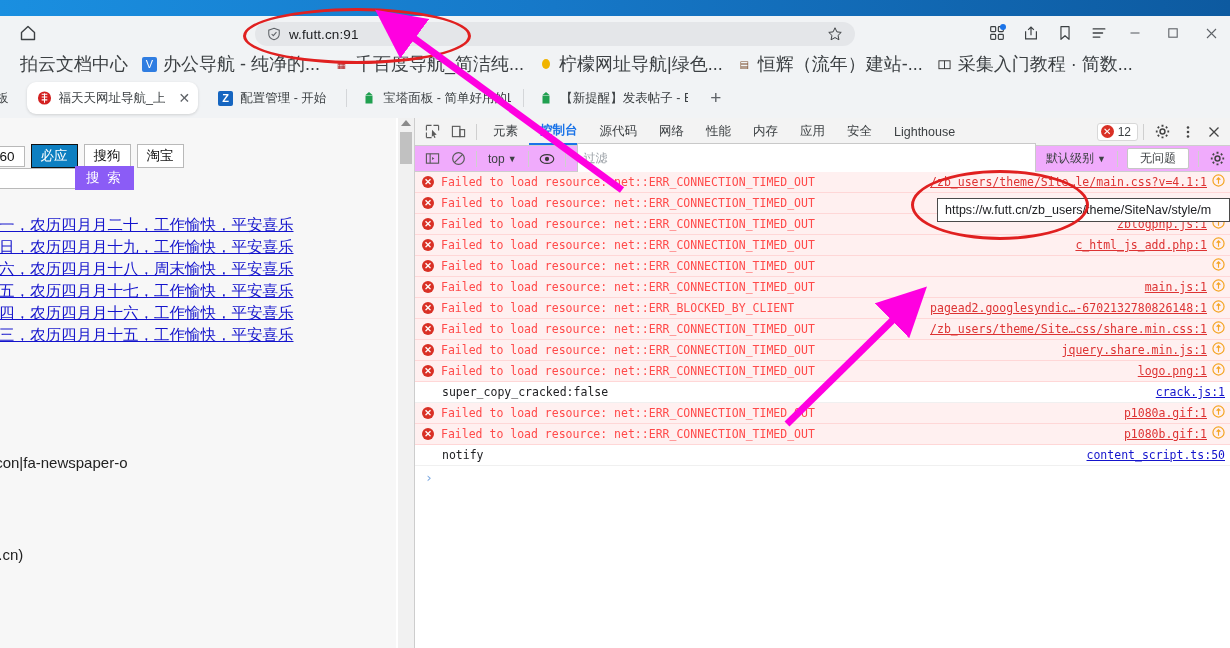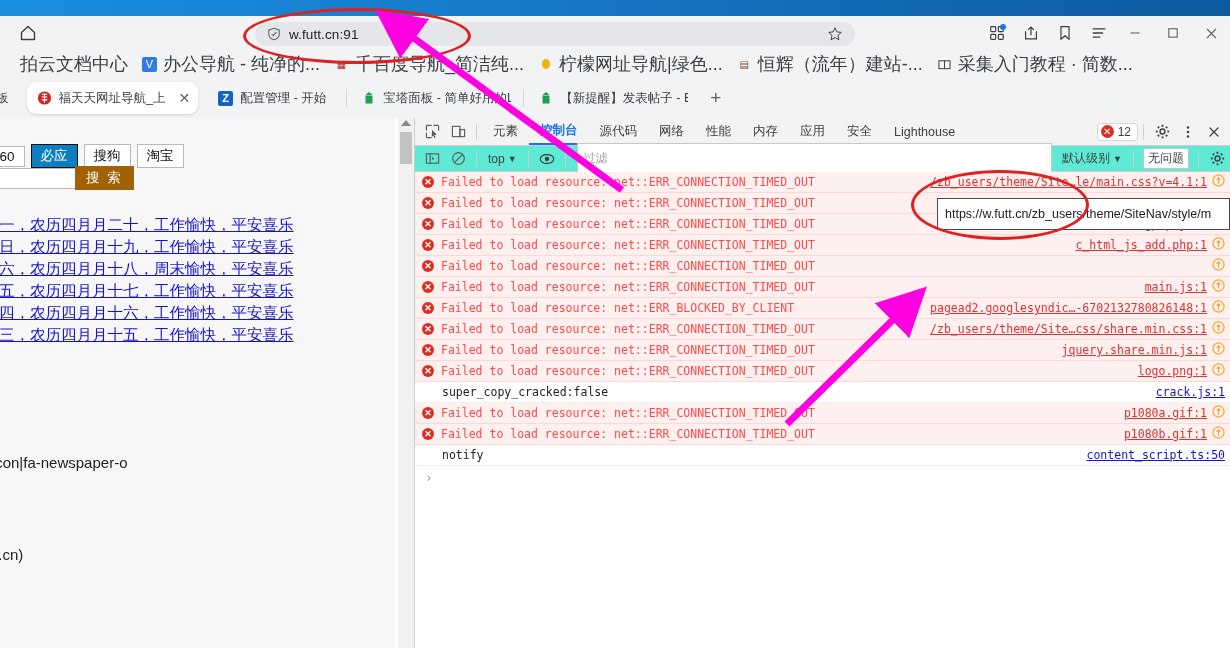--- a/index.html
+++ b/index.html
@@ -84,21 +84,21 @@
   .se-btn {
     border: 1px solid #b9b9b9; background: #fff; font-size: 13.5px;
     padding: 2px 9px; color: #111; font-family: "Liberation Sans", sans-serif;
   }
   .se-btn.on { background: #0d7fc1; color: #fff; border-color: #111; }
   .se-input {
     position: absolute; left: -60px; top: 50px; width: 145px; height: 21px;
     border: 1px solid #b9b9b9; background: #fff;
   }
   .se-go {
-    position: absolute; left: 75px; top: 48px; background: #a16207; color: #fff;
+    position: absolute; left: 75px; top: 48px; background: #8b5cf6; color: #fff;
     font-size: 13.5px; padding: 3px 11px; letter-spacing: 2px;
   }
   .links { position: absolute; left: -32px; top: 96px; }
   .links a {
     display: block; color: #1414cc; text-decoration: underline; font-size: 15.5px;
     line-height: 22px; white-space: nowrap;
   }
   .ptxt1 { position: absolute; left: -24px; top: 336px; font-size: 15px; color: #222; }
   .ptxt2 { position: absolute; left: -30px; top: 428px; font-size: 15px; color: #222; }
 
@@ -129,31 +129,31 @@
     border-radius: 3px; padding: 1px 6px 1px 3px; background: #fff;
   }
   .errbadge .cnt { font-size: 12px; color: #3c4043; }
   .err-dot {
     width: 13px; height: 13px; border-radius: 50%; background: #d93025;
     color: #fff; font-size: 10px; line-height: 13px; text-align: center; font-weight: bold;
   }
 
   .dt-filterbar {
     height: 26px; display: flex; align-items: center;
-    border-bottom: 1px solid #cdcdcd; background: #5eead4; padding-left: 4px;
+    border-bottom: 1px solid #cdcdcd; background: #f0abfc; padding-left: 4px;
   }
   .lvl-sel { font-size: 12px; color: #3c4043; display:flex; align-items:center; gap:3px; padding: 0 6px; }
   .filter-input {
     flex: 1; height: 31px; margin: 0 4px 0 6px; background: #fff;
     border: 1px solid #c9c9c9; font-size: 12px; color: #9aa0a6;
     display: flex; align-items: center; padding: 0 6px; max-width: 596px;
   }
   .noissue {
     font-size: 12px; color: #3c4043; border: 1px solid #c6c6c6;
-    border-radius: 2px; padding: 1px 4px; background: #fff; margin: 0 4px;
+    border-radius: 2px; padding: 1px 12px; background: #fff; margin: 0 4px;
   }
 
   
   .console { position: relative; height: 476px; overflow: hidden; }
   .crow {
     position: relative; height: 21px; display: flex; align-items: center;
     border-bottom: 1px solid #ffd7d7; font-family: "DejaVu Sans Mono", monospace;
     font-size: 11.5px;
   }
   .crow.err { background: #fff0f0; }
@@ -170,21 +170,21 @@
     margin-left: auto; display: flex; align-items: center; gap: 5px; padding-right: 5px;
   }
   .crow .src a { color: #d33; text-decoration: underline; white-space: nowrap; }
   .crow.log .src a { color: #1414cc; }
   .warnglyph { color: #f4a524; font-size: 12px; font-family: "Liberation Sans", sans-serif; }
   .prompt { height: 22px; display: flex; align-items: center; padding-left: 10px;
             color: #7aa7e0; font-family: "DejaVu Sans Mono", monospace; font-size: 13px; }
 
   
   .tooltip {
-    position: absolute; left: 937px; top: 198px; height: 32px;
+    position: absolute; left: 937px; top: 198px; height: 24px;
     background: #fff; border: 1px solid #4a4a4a; display: flex; align-items: center;
     padding: 0 7px; font-size: 12.5px; color: #202124; white-space: nowrap;
     overflow: hidden; width: 293px; z-index: 40;
   }
 
   
   .anno { position: absolute; pointer-events: none; z-index: 60; }
   .ellipse {
     position: absolute; border: 3px solid #e02020; border-radius: 50%;
   }

